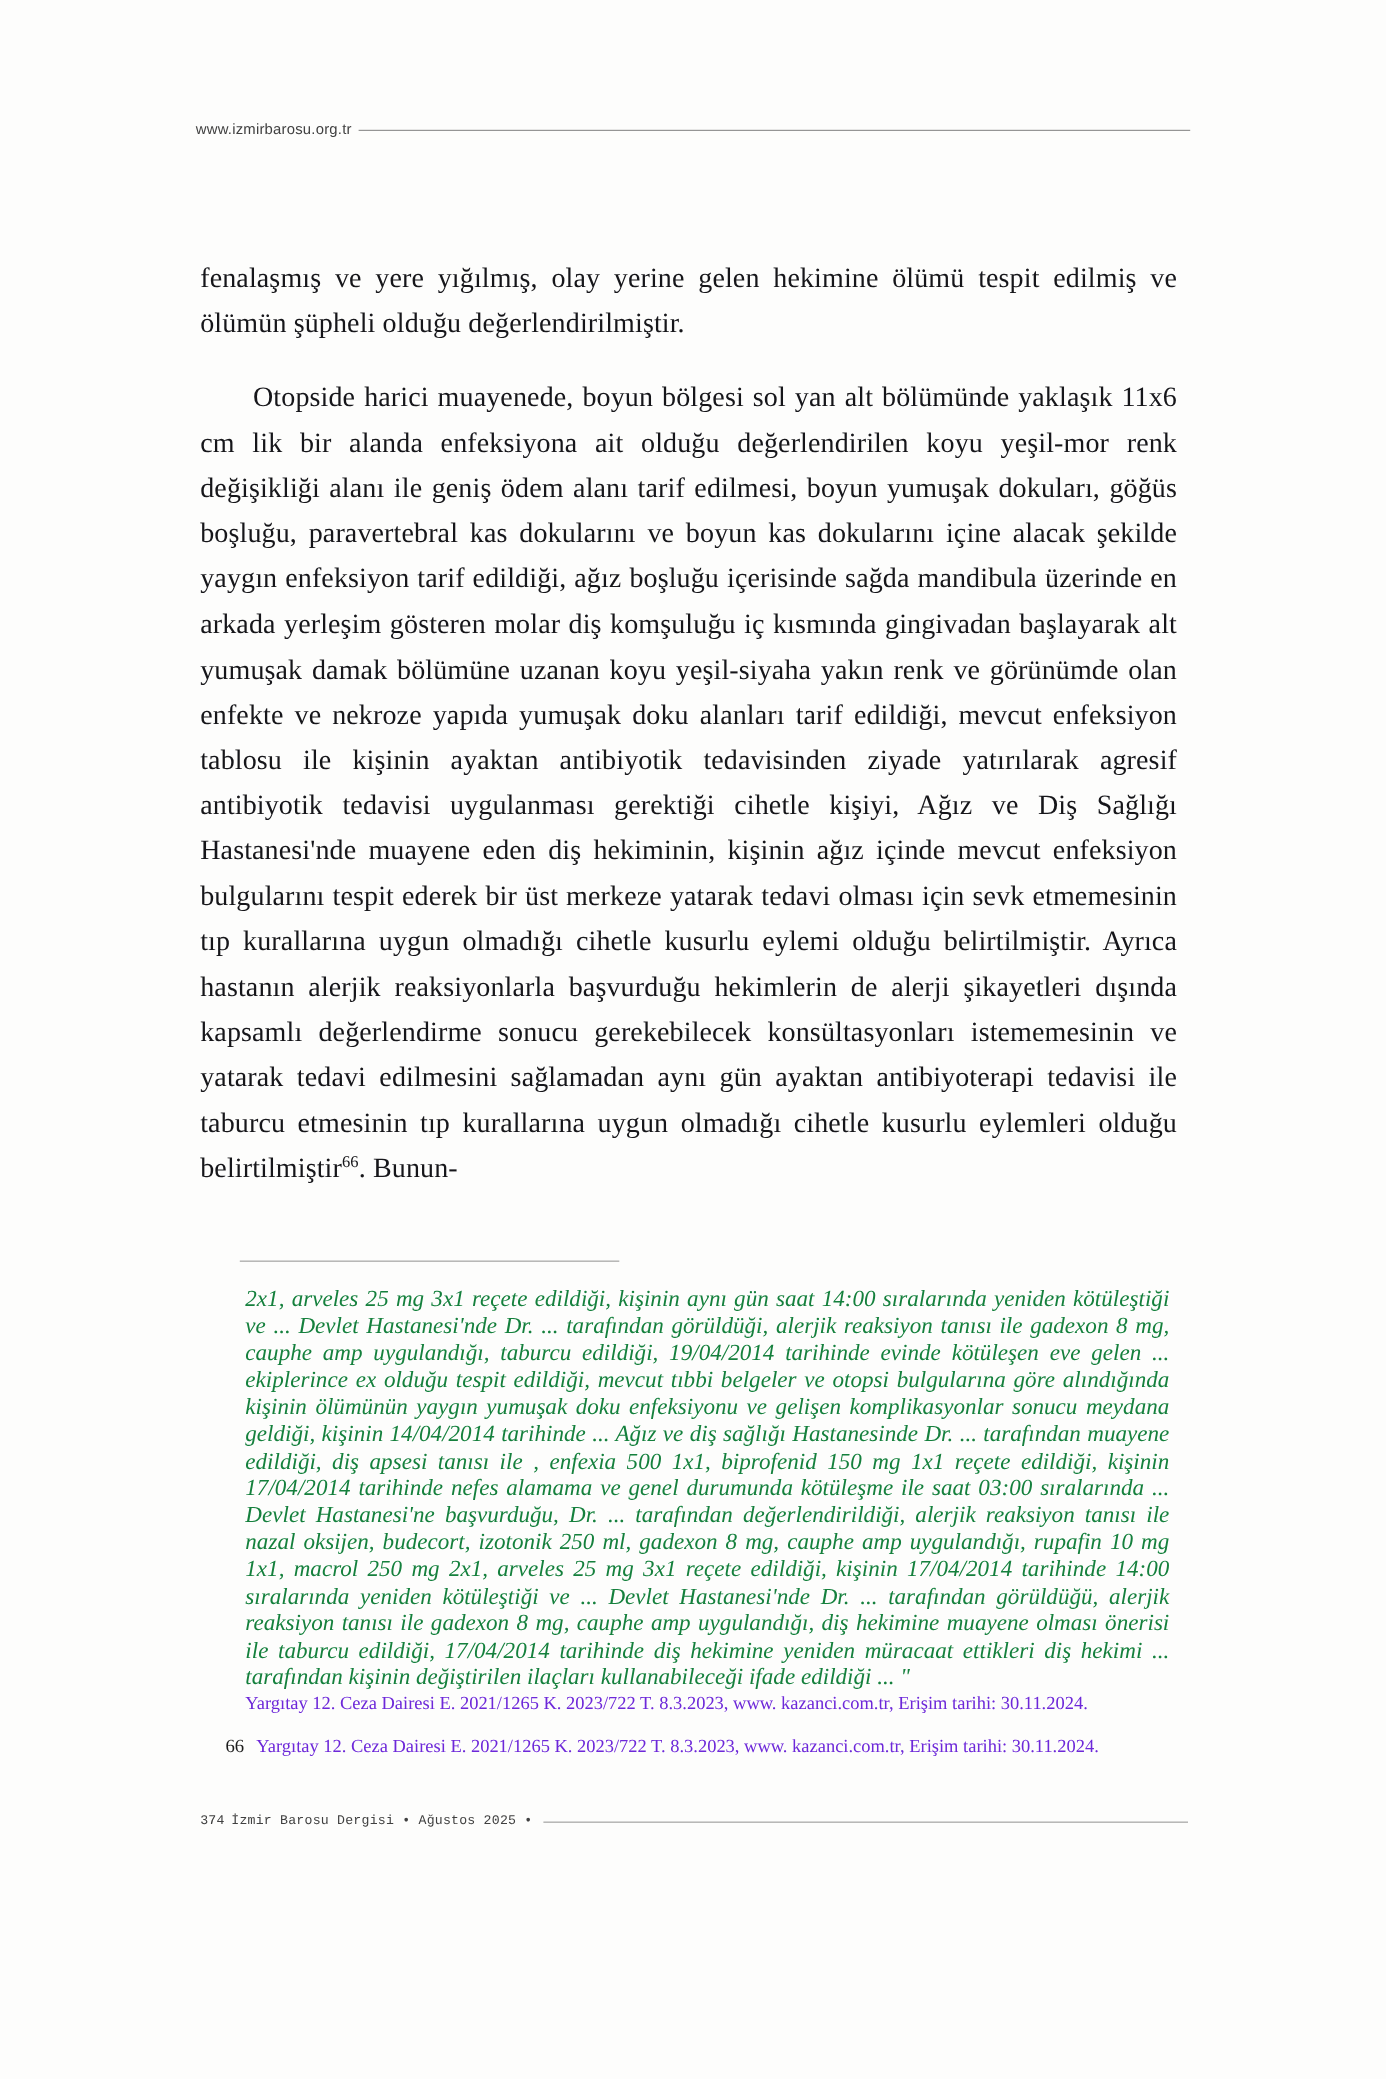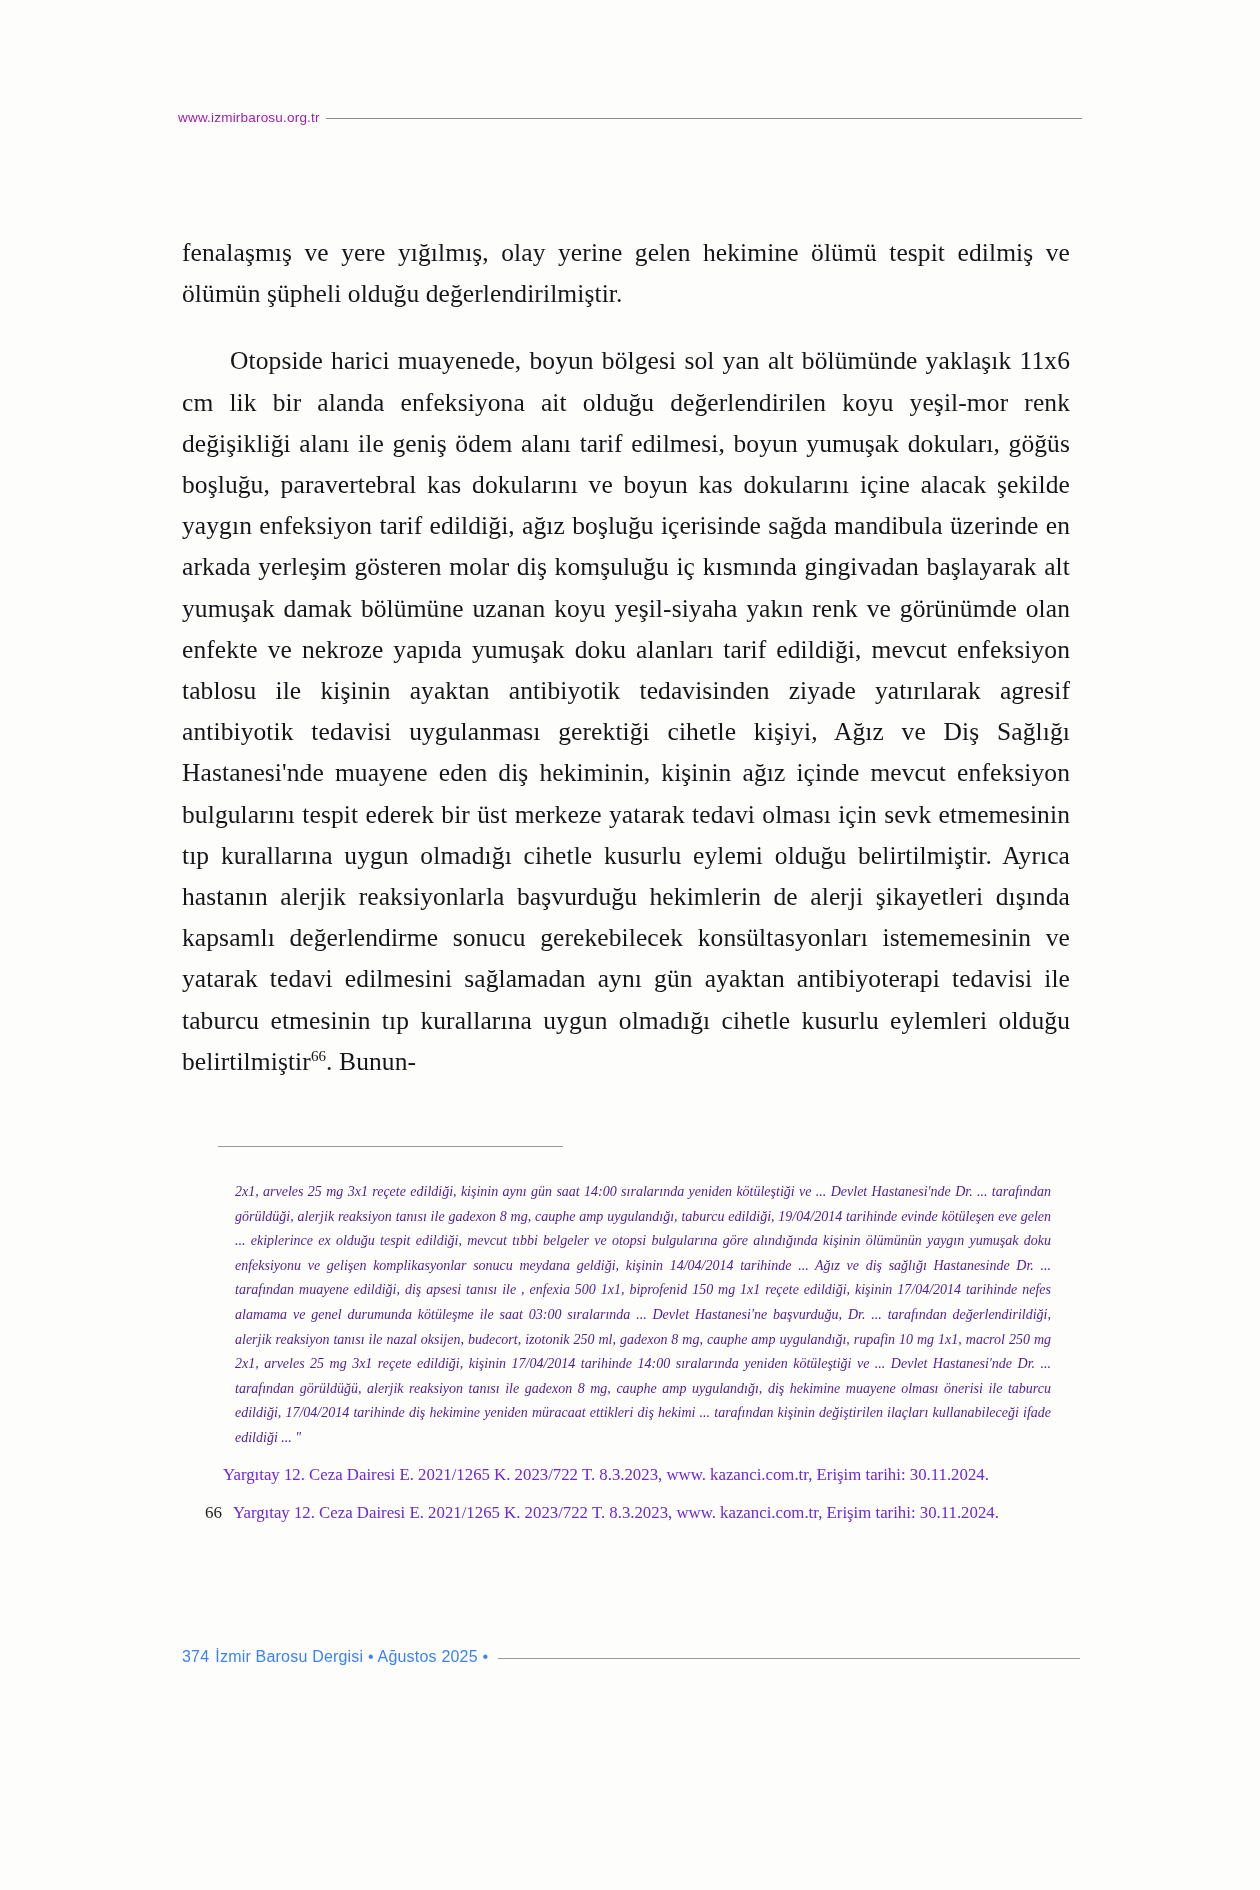--- a/index.html
+++ b/index.html
@@ -29,21 +29,21 @@
     left: 178px;
     right: 178px;
     height: 18px;
     display: flex;
     align-items: center;
   }
   .header-url {
     font-family: "Liberation Sans", sans-serif;
     font-size: 13.5px;
     letter-spacing: .2px;
-    color: #a21caf;
+    color: #404040;
     white-space: nowrap;
     padding-right: 6px;
   }
   .header-rule {
     flex: 1;
     height: 1px;
     background: #8a8a8a;
     margin-top: 2px;
   }
 
@@ -89,26 +89,26 @@
     left: 205px;
     width: 858px;
   }
   .fn {
     position: relative;
     margin-bottom: 6px;
   }
   .fn-continued {
     font-family: "Liberation Serif", serif;
     font-style: italic;
-    font-size: 14px;
+    font-size: 21px;
     line-height: 24.6px;
     text-align: justify;
-    margin: 12px;
+    margin: 0;
     padding-left: 18px;
-    color: #4c1d95;
+    color: #15803d;
   }
   .fn-cite {
     font-family: "Liberation Serif", serif;
     font-style: normal;
     font-size: 16.8px;
     line-height: 24.6px;
     margin: 0;
     padding-left: 18px;
     color: #6d28d9;
   }
@@ -132,23 +132,23 @@
   
   .footer {
     position: absolute;
     left: 182px;
     top: 1648px;
     width: 898px;
     display: flex;
     align-items: center;
   }
   .footer-page {
-    font-family: Liberation Sans, sans-serif;
-    font-size: 16px;
-    color: #3b82f6;
+    font-family: Liberation Mono, monospace;
+    font-size: 12px;
+    color: #404040;
     white-space: nowrap;
     letter-spacing: .2px;
   }
   .footer-page .pgnum {
     margin-right: 6px;
   }
   .footer-rule {
     flex: 1;
     height: 1px;
     background: #9a9a9a;

